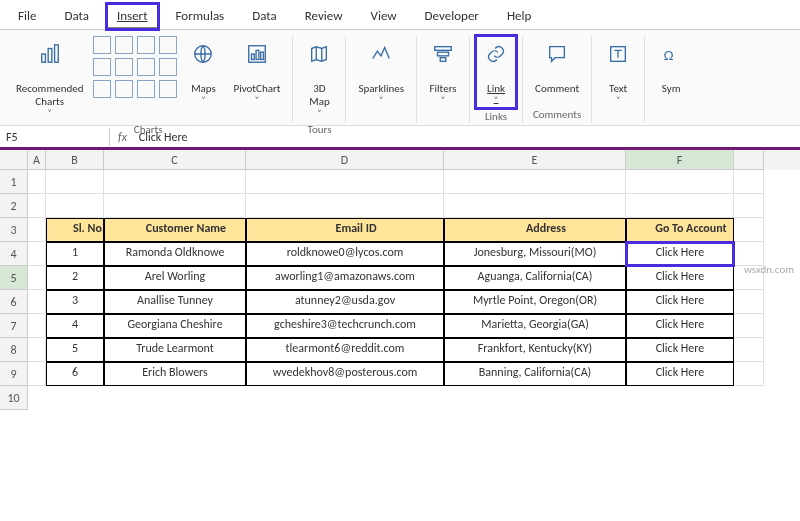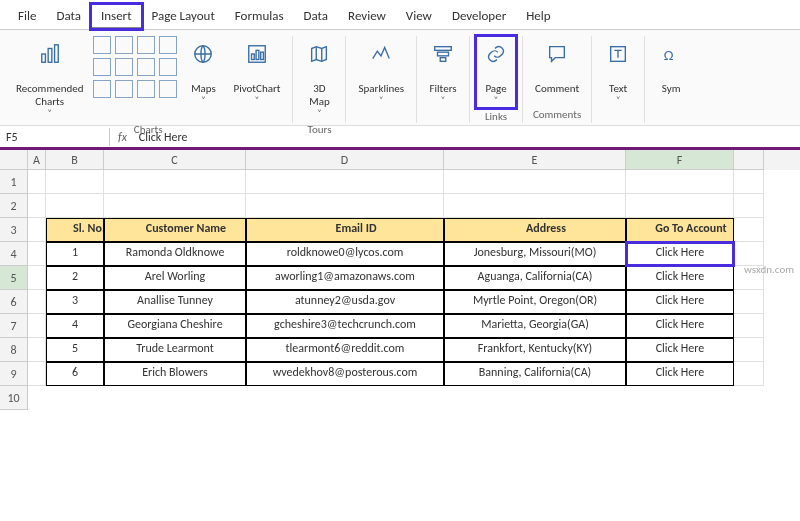--- a/index.html
+++ b/index.html
@@ -1,22 +1,22 @@
 <!DOCTYPE html>
 <html><head>
 <meta charset="utf-8">
 <style>
 * { box-sizing: border-box; margin: 0; padding: 0; }
 body { font-family: "Segoe UI", Calibri, sans-serif; font-size: 12px; background: #fff; color: #333; width: 800px; height: 521px; overflow: hidden; }
 
 
-.ribbon-tabs { display: flex; padding: 4px 8px 0; border-bottom: 1px solid #ccc; }
+.ribbon-tabs { display: flex; padding: 4px 8px 0; border-bottom: 1px solid #ccc; gap: 8px; }
 .tab { padding: 4px 10px; cursor: pointer; font-size: 13px; }
 .tab.active { border-bottom: 2px solid #888; }
-.hl-purple { outline: 3px solid #4a2ce0; outline-offset: -1px; }
+.hl-purple { outline: 3px solid #4a2ce0; outline-offset: -1px; text-decoration: underline; }
 
 
 .ribbon { display: flex; background: #fafafa; padding: 6px 4px 2px; border-bottom: 1px solid #ddd; height: 96px; }
 .group { display: flex; flex-direction: column; align-items: center; padding: 0 6px; border-right: 1px solid #e0e0e0; }
 .group:last-child { border-right: none; }
 .group-body { display: flex; gap: 4px; flex: 1; align-items: flex-start; }
 .group-label { font-size: 11px; color: #666; padding: 2px 0; text-align: center; }
 .btn { display: flex; flex-direction: column; align-items: center; justify-content: flex-start; padding: 4px 6px; cursor: pointer; min-width: 40px; }
 .btn-icon { width: 28px; height: 28px; display: flex; align-items: center; justify-content: center; }
 .btn-icon svg { width: 22px; height: 22px; stroke: #3a6ea5; fill: none; stroke-width: 1.5; }
@@ -62,21 +62,20 @@
 
 .watermark { position: absolute; right: 6px; bottom: 110px; color: #aaa; font-size: 11px; }
 </style>
 </head>
 <body>
 
 <div class="ribbon-tabs">
   <div class="tab">File</div>
   <div class="tab">Data</div>
   <div class="tab active hl-purple">Insert</div>
-  <div class="tab">Page Layout</div>
   <div class="tab">Formulas</div>
   <div class="tab">Data</div>
   <div class="tab">Review</div>
   <div class="tab">View</div>
   <div class="tab">Developer</div>
   <div class="tab">Help</div>
 </div>
 
 <div class="ribbon">
 
@@ -179,21 +178,21 @@
 
   <div class="group">
     <div class="group-body">
       <div class="btn dd hl-purple">
         <span class="btn-icon">
             <svg viewBox="0 0 24 24">
               <path d="M10 14a5 5 0 0 0 7 0l2-2a5 5 0 0 0-7-7l-1 1"></path>
               <path d="M14 10a5 5 0 0 0-7 0l-2 2a5 5 0 0 0 7 7l1-1"></path>
             </svg>
           </span>
-        <span class="btn-label">Page</span>
+        <span class="btn-label">Link</span>
       </div>
     </div>
     <div class="group-label">Links</div>
   </div>
 
   <div class="group">
     <div class="group-body">
       <div class="btn">
         <span class="btn-icon">
             <svg viewBox="0 0 24 24">

